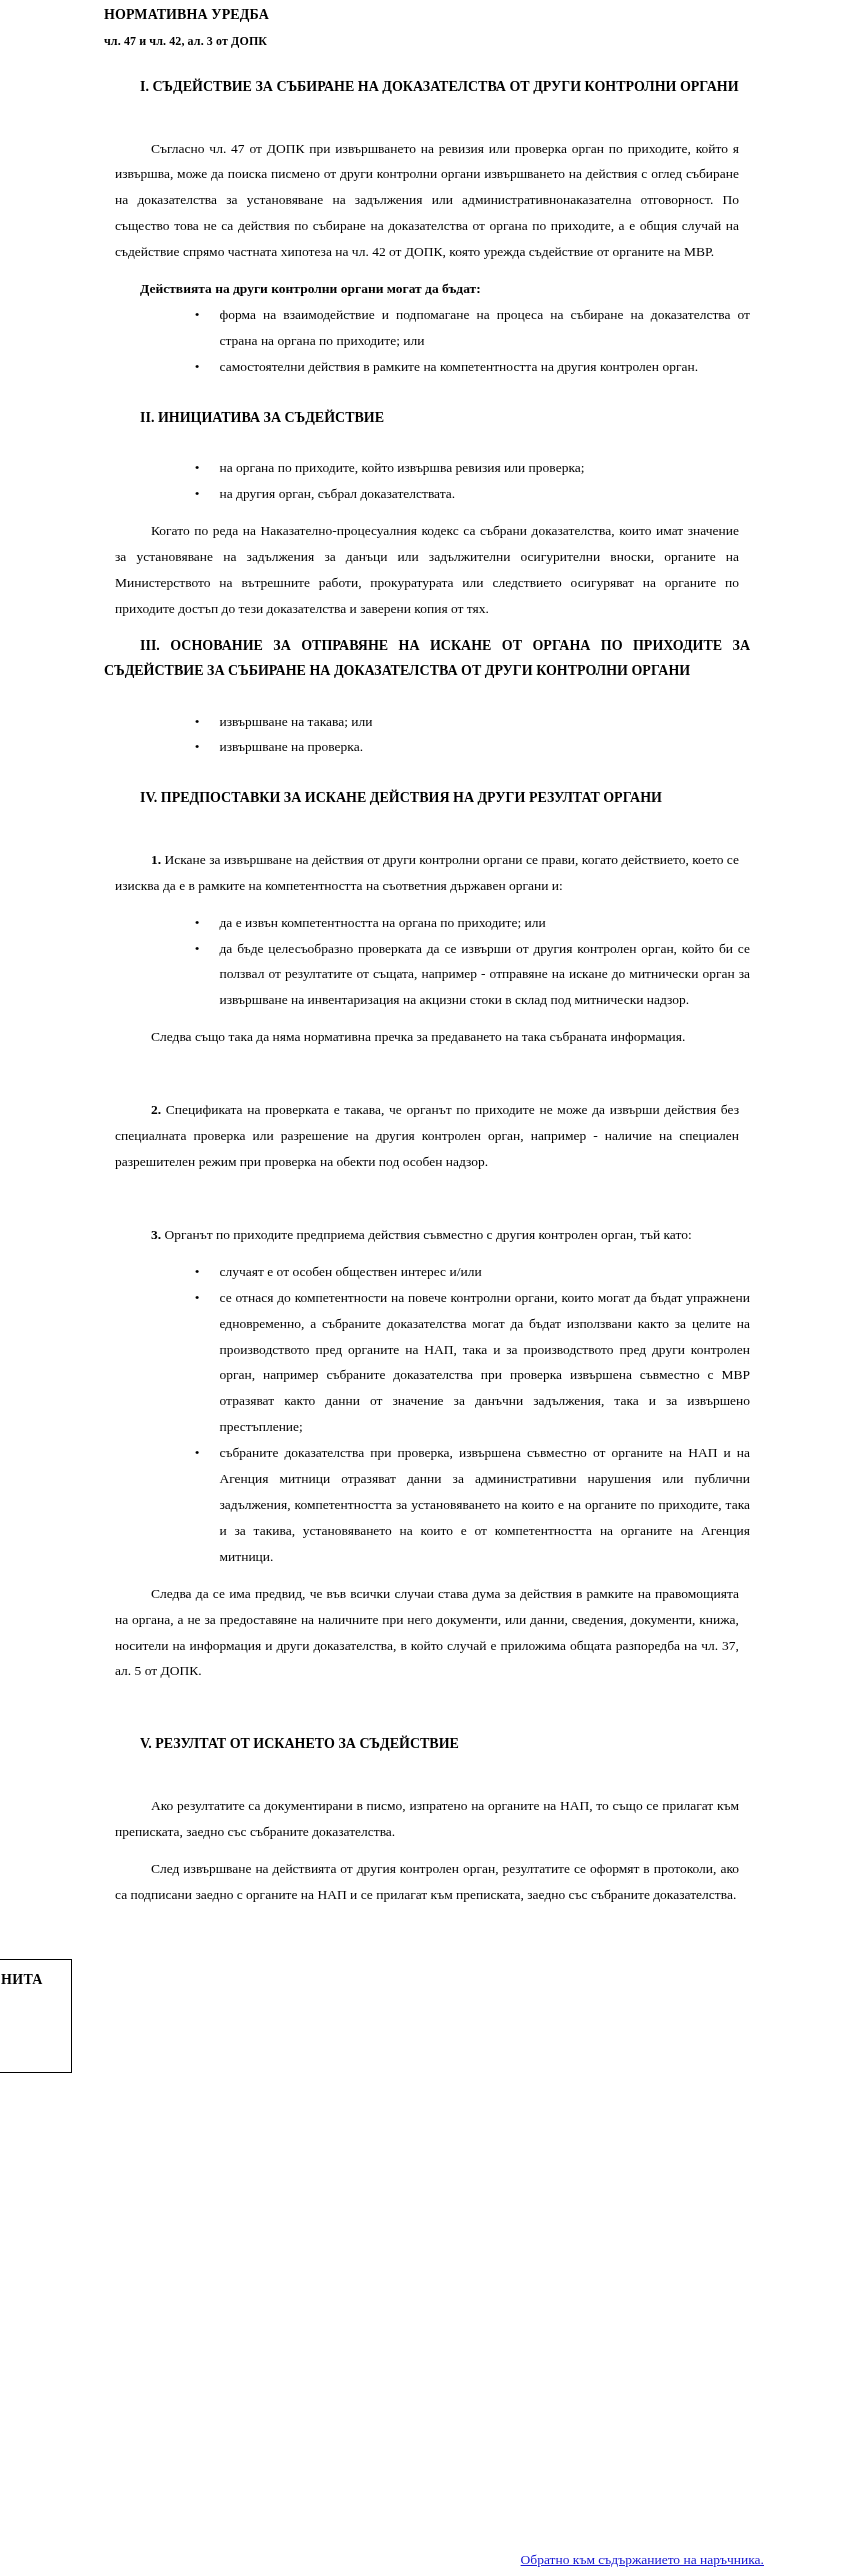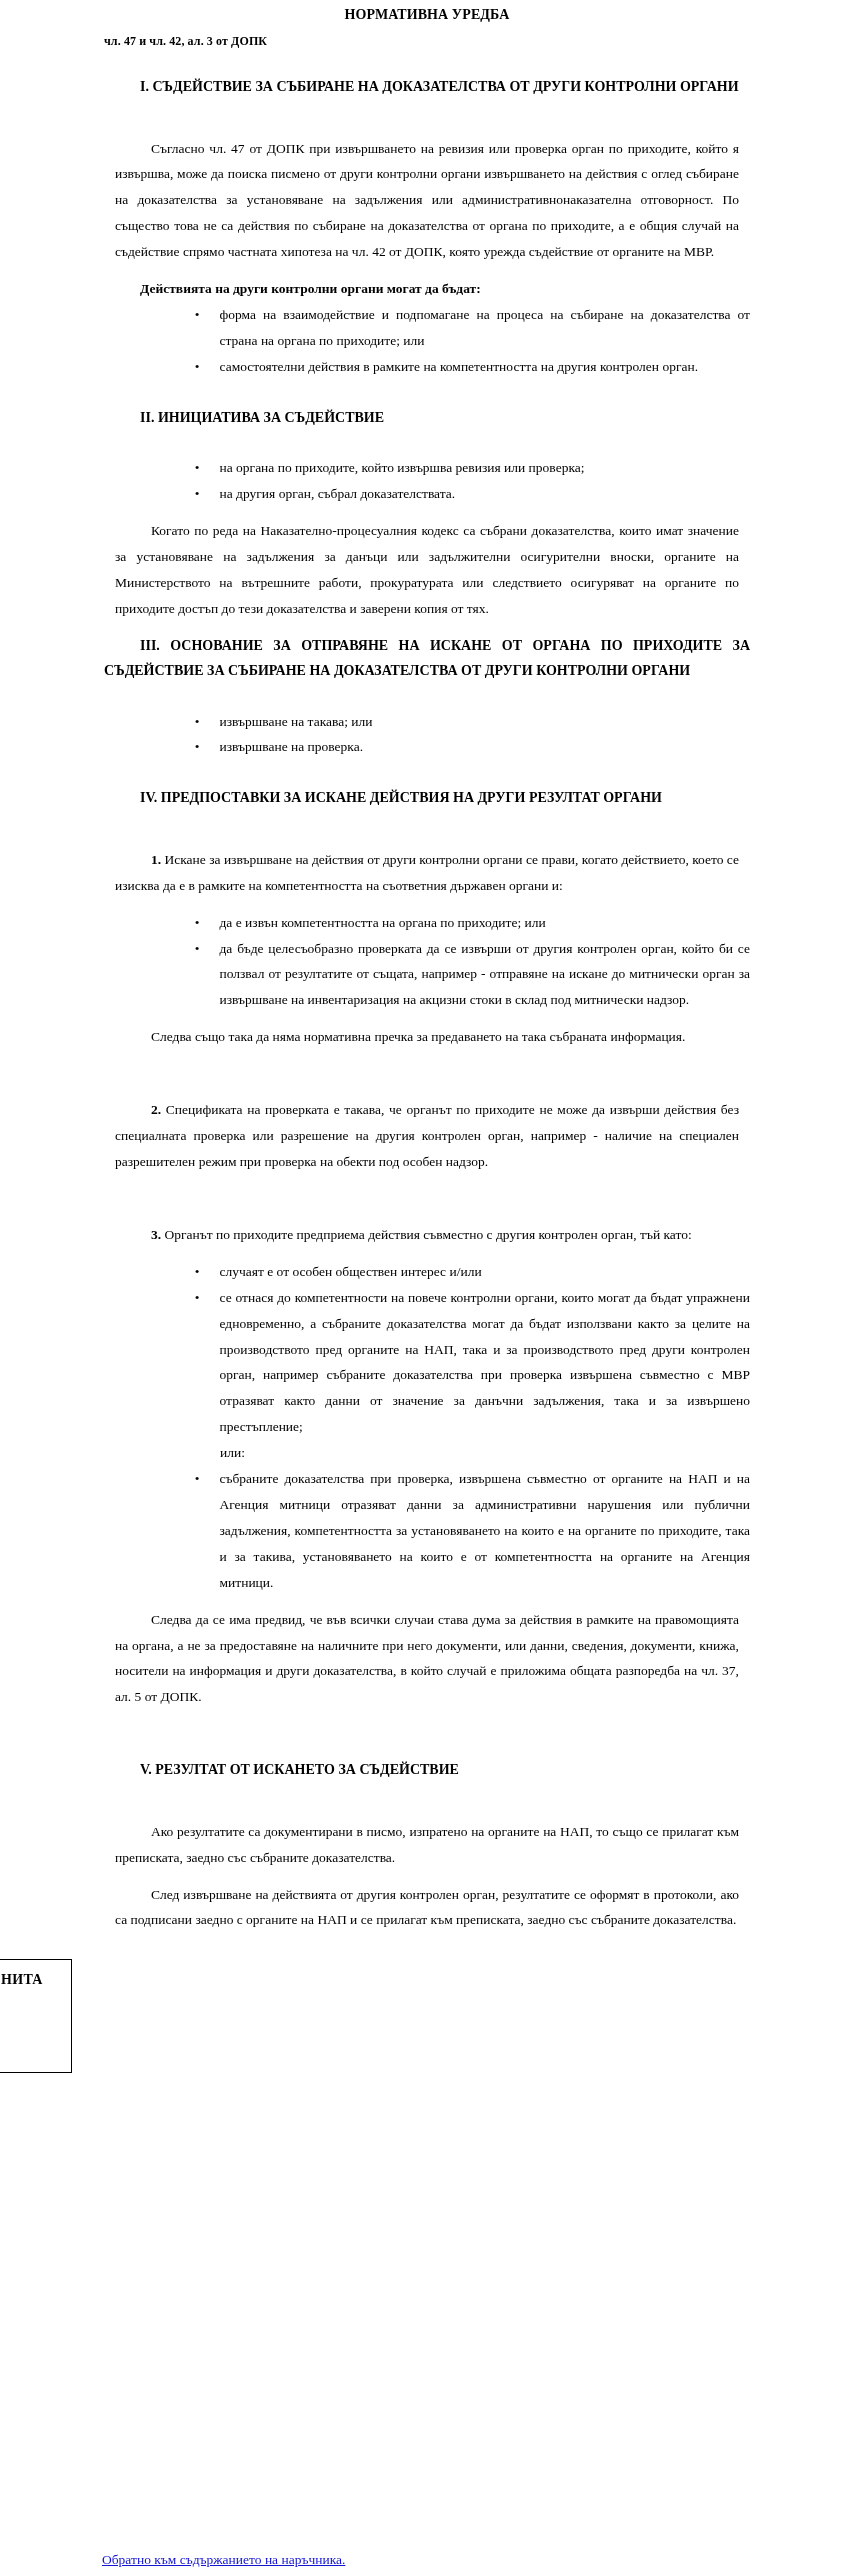--- a/index.html
+++ b/index.html
@@ -27,21 +27,21 @@
     position: absolute;
     left: 104px;
     top: 0;
     width: 646px;
   }
 
   
   .doc-title {
     font-size: 14px;
     font-weight: bold;
-    text-align: center;
+    text-align: left;
     margin: 0;
     padding-top: 6.8px;
     letter-spacing: 0.1px;
   }
   .doc-subtitle {
     font-size: 12px;
     font-weight: bold;
     text-align: left;
     margin: 0;
     padding-top: 11.3px;
@@ -131,23 +131,24 @@
     font-size: 14px;
     font-weight: bold;
     padding: 12.4px 0 0 42px;
     white-space: nowrap;
     letter-spacing: 0.3px;
   }
 
   
   .footer-link-wrap {
     position: absolute;
-    left: 102px;
+    left: 89px;
     top: 2552px;
     width: 675px;
+    text-align: right;
   }
   a.footer-link {
     font-size: 13.5px;
     color: #1414d2;
     text-decoration: underline;
     font-family: "Liberation Serif", "DejaVu Serif", serif;
   }
 </style>
 </head>
 <body>
@@ -221,21 +222,20 @@
 
     <div class="spacer-md"></div>
 
     <p class="body"><b>3.</b><span> Органът по приходите предприема действия съвместно с другия контролен орган, тъй като:</span></p>
 
     <ul class="bullets">
       <li><span class="bullet-dot">•</span><span>случаят е от особен обществен интерес и/или</span></li>
       <li><span class="bullet-dot">•</span><span>се отнася до компетентности на повече контролни органи, които могат да бъдат упражнени едновременно, а събраните доказателства могат да бъдат използвани както за целите на производството пред органите на НАП, така и за производството пред други контролен орган, например събраните доказателства при проверка извършена съвместно с МВР отразяват както данни от значение за данъчни задължения, така и за извършено престъпление;</span></li>
     </ul>
 
-    <div class="or-line">или:</div>
 
     <ul class="bullets">
       <li><span class="bullet-dot">•</span><span>събраните доказателства при проверка, извършена съвместно от органите на НАП и на Агенция митници отразяват данни за административни нарушения или публични задължения, компетентността за установяването на които е на органите по приходите, така и за такива, установяването на които е от компетентността на органите на Агенция митници.</span></li>
     </ul>
 
     <p class="body">Следва да се има предвид, че във всички случаи става дума за действия в рамките на правомощията на органа, а не за предоставяне на наличните при него документи, или данни, сведения, документи, книжа, носители на информация и други доказателства, в който случай е приложима общата разпоредба на чл. 37, ал. 5 от ДОПК.</p>
 
     <div class="spacer-lg"></div>
 
     <div class="section-heading short indent">V. РЕЗУЛТАТ ОТ ИСКАНЕТО ЗА СЪДЕЙСТВИЕ</div>

